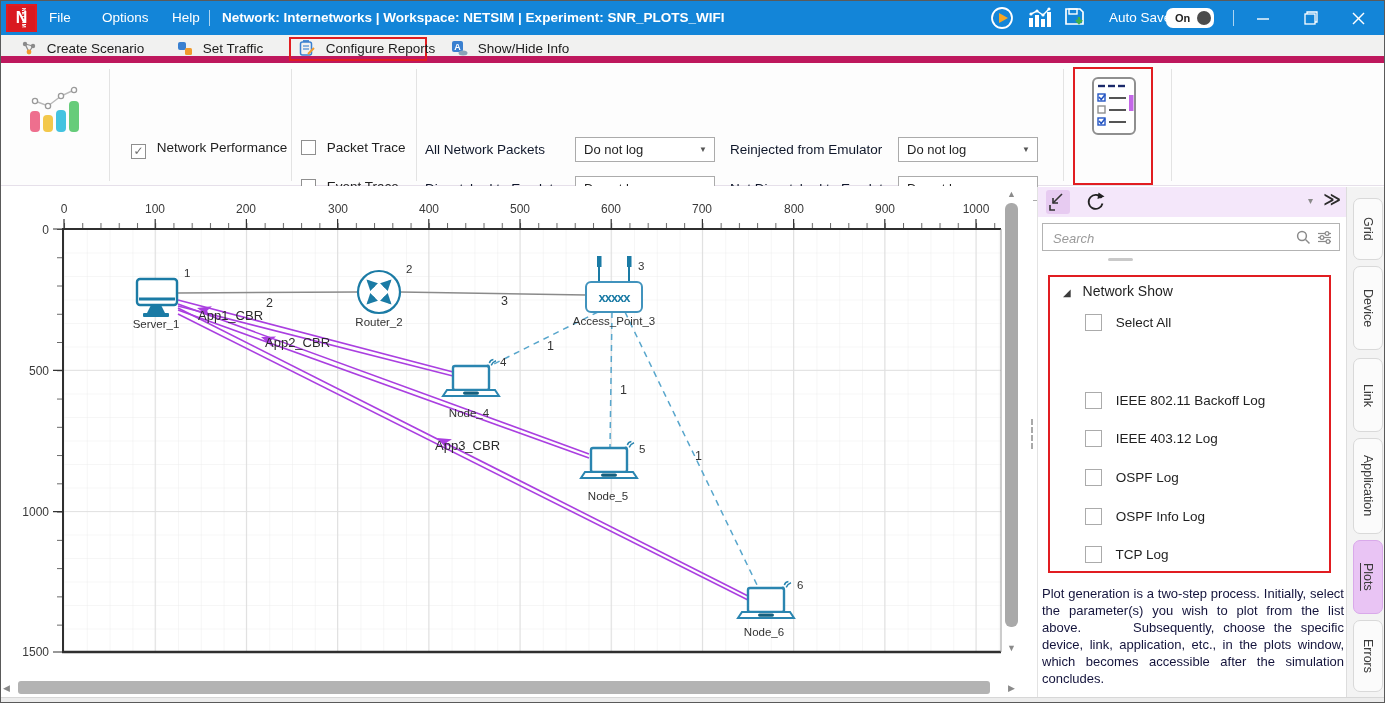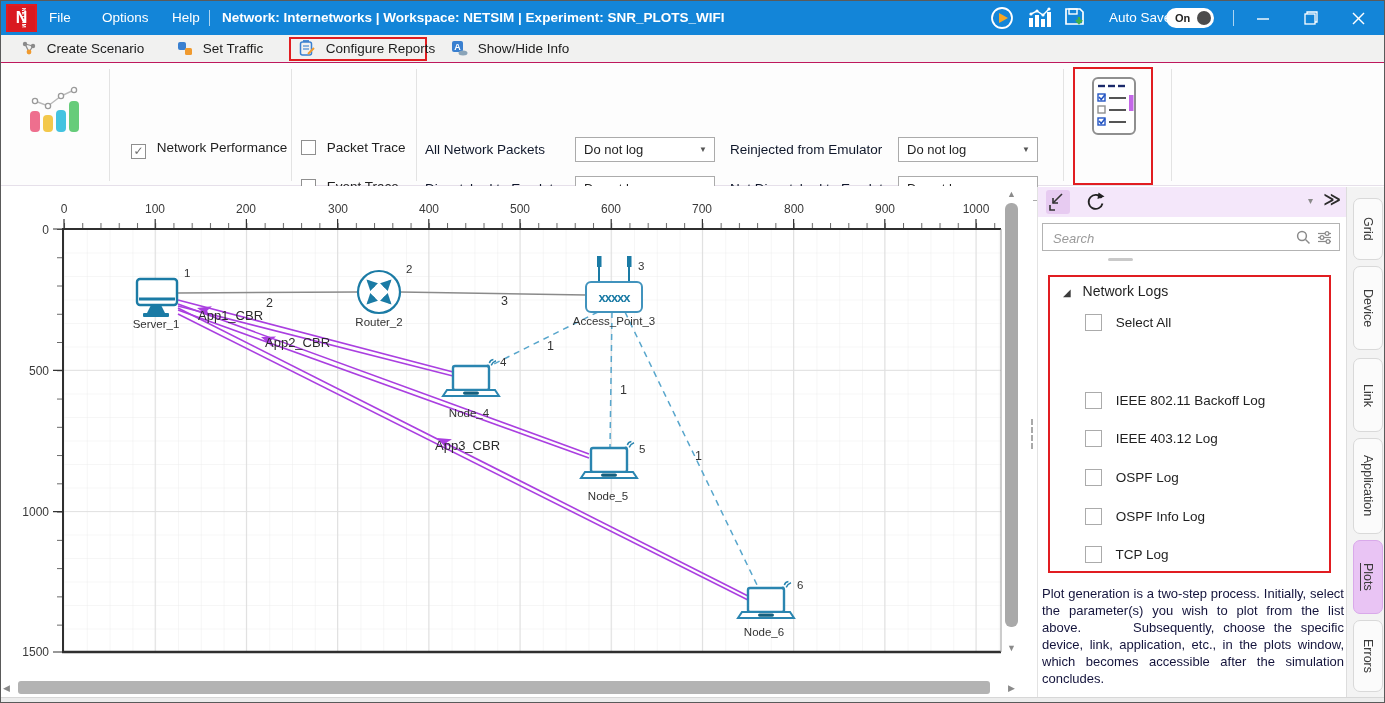--- a/index.html
+++ b/index.html
@@ -11,21 +11,21 @@
   .logo{left:5px;top:3px;width:31px;height:28px;background:#d91920;border:2px solid #e11d21;box-sizing:border-box;color:#fff;font-weight:bold;font-size:16px;text-align:center;line-height:24px;}
   .logo .sub{position:absolute;right:0px;top:2px;font-size:4.5px;letter-spacing:.5px;writing-mode:vertical-rl;font-weight:bold;}
   .menu{top:0;height:34px;line-height:34px;font-size:13.5px;padding:0 6px;cursor:default;}
   .tb-sep{top:9px;width:1px;height:16px;background:rgba(255,255,255,.65);}
   .context{top:0;height:34px;line-height:34px;font-size:13.5px;font-weight:600;white-space:nowrap;}
   .autosave{top:0;height:34px;line-height:34px;font-size:13.5px;}
   .toggle{top:7px;width:48px;height:20px;background:#fff;border-radius:10px;color:#222;}
   .toggle .on{position:absolute;left:9px;top:3.5px;font-size:11px;font-weight:bold;}
   .toggle .knob{position:absolute;right:3px;top:3px;width:14px;height:14px;border-radius:50%;background:#4c4c4c;}
   
-  .toolbar{left:0;top:34px;width:100%;height:28px;background:#f1f1f0;border-bottom:1px solid #be185d;box-sizing:border-box;}
+  .toolbar{left:0;top:34px;width:100%;height:28px;background:#f1f1f0;border-bottom:7px solid #be185d;box-sizing:border-box;}
   .tool-item{top:0;height:28px;line-height:28px;font-size:13.5px;color:#1c1c1c;white-space:nowrap;}
   .tool-item .ic{display:inline-block;vertical-align:-3px;margin-right:6px;}
   .red-box{border:2px solid #e11d21;box-sizing:border-box;}
   
   .ribbon{left:0;top:62px;width:100%;height:123px;background:#fdfdfd;border-bottom:1px solid #e6e0ea;box-sizing:border-box;}
   .rib-sep{top:6px;width:1px;height:112px;background:#e3e3e3;}
   .grp-label{font-size:12.5px;color:#4a4a4a;text-align:center;top:163px;height:18px;line-height:18px;}
   .chkrow{height:18px;line-height:18px;font-size:13.5px;color:#1f1f1f;white-space:nowrap;}
   .cb{display:inline-block;width:15px;height:15px;border:1px solid #8f8f8f;background:#fff;box-sizing:border-box;vertical-align:-3px;margin-right:7px;text-align:center;line-height:12px;}
   .cb span{font-size:12px;color:#6e6e6e;font-weight:bold;}
@@ -103,21 +103,21 @@
         </svg>
     </div>
     <div class="abs" style="left:1062px;top:5px;">
       <svg width="26" height="24">
           <path d="M3 3 h14 l3 3 v12 h-17 z" fill="none" stroke="#fff" stroke-width="1.7"></path>
           <rect x="6" y="3" width="8" height="5" fill="none" stroke="#fff" stroke-width="1.4"></rect>
           <path d="M16 11 v6 M13 14 l3 3 l3 -3" fill="none" stroke="#42b04a" stroke-width="2.4"></path>
         </svg>
     </div>
     <div class="abs autosave" style="left:1108px;">Auto Save</div>
-    <div class="abs toggle" style="left:1165px;">
+    <div class="abs toggle" style="left:1165px;border-radius:7px;">
       <span class="on">On</span>
       <span class="knob"></span>
     </div>
     <div class="abs tb-sep" style="left:1232px;"></div>
     <div class="abs" style="left:1248px;top:4px;width:28px;height:26px;">
       <svg width="28" height="26">
           <line x1="8" y1="14" x2="20" y2="14" stroke="#fff" stroke-width="1.4"></line>
         </svg>
     </div>
     <div class="abs" style="left:1295px;top:4px;width:28px;height:26px;">
@@ -457,21 +457,21 @@
             <circle cx="5" cy="7.5" r="1.9" fill="#fff" stroke="#8a8a8a" stroke-width="1.2"></circle>
             <circle cx="11" cy="11.5" r="1.9" fill="#fff" stroke="#8a8a8a" stroke-width="1.2"></circle>
           </svg>
       </span>
     </div>
     <div class="abs grip-dash"></div>
 
     <div class="abs logs-box">
       <div class="abs logs-head">
         <span class="tri">◢</span>
-        <span>Network Logs</span>
+        <span>Network Show</span>
       </div>
       <div class="abs logrow" style="top:37px;">
         <span class="cb2"></span>
         <span>Select All</span>
       </div>
       <div class="abs logrow" style="top:115px;">
         <span class="cb2"></span>
         <span>IEEE 802.11 Backoff Log</span>
       </div>
       <div class="abs logrow" style="top:153px;">

